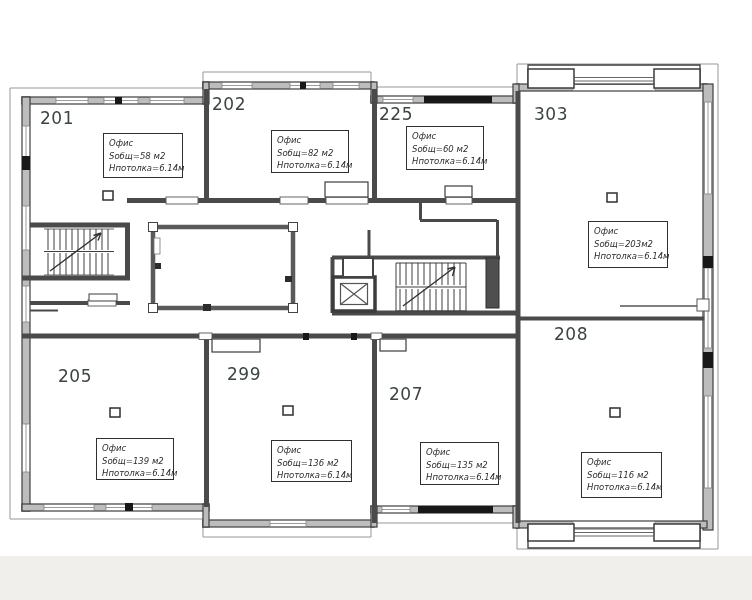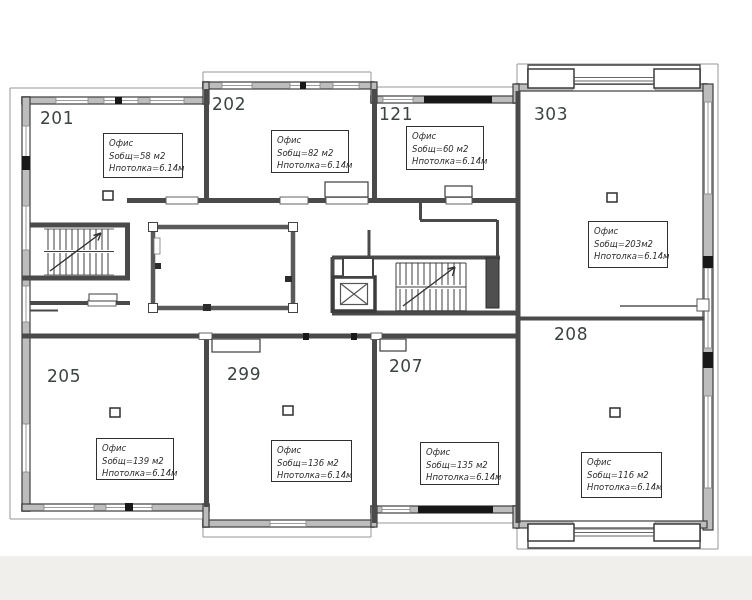--- a/index.html
+++ b/index.html
@@ -192,25 +192,25 @@
       <path d="M528,524 V548 H700 V524" fill="none" stroke="#3c3c3c" stroke-width="1.3"></path>
       <rect x="528" y="524" width="46" height="17" fill="#fff" stroke="#3c3c3c" stroke-width="1.5"></rect>
       <rect x="654" y="524" width="46" height="17" fill="#fff" stroke="#3c3c3c" stroke-width="1.5"></rect>
       <path d="M574,529H654 M574,532.5H654 M574,536H654" stroke="#555" stroke-width="0.9"></path>
       <rect x="697" y="299" width="12" height="12" fill="#fff" stroke="#555" stroke-width="1"></rect>
     </g>
   </svg>
 
   <div class="room-number" style="left:40px;top:108px">201</div>
   <div class="room-number" style="left:212px;top:94px">202</div>
-  <div class="room-number" style="left:379px;top:104px">121</div>
+  <div class="room-number" style="left:379px;top:104px">225</div>
   <div class="room-number" style="left:534px;top:104px">303</div>
-  <div class="room-number" style="left:47px;top:366px">205</div>
+  <div class="room-number" style="left:58px;top:366px">205</div>
   <div class="room-number" style="left:227px;top:364px">299</div>
-  <div class="room-number" style="left:389px;top:356px">207</div>
+  <div class="room-number" style="left:389px;top:384px">207</div>
   <div class="room-number" style="left:554px;top:324px">208</div>
 
   <div class="info-box" style="left:103px;top:133px;width:80px;height:45px">
     <div class="info-line">Офис</div>
     <div class="info-line">Sобщ=58 м2</div>
     <div class="info-line">Нпотолка=6.14м</div>
   </div>
   <div class="info-box" style="left:271px;top:130px;width:78px;height:43px">
     <div class="info-line">Офис</div>
     <div class="info-line">Sобщ=82 м2</div>

